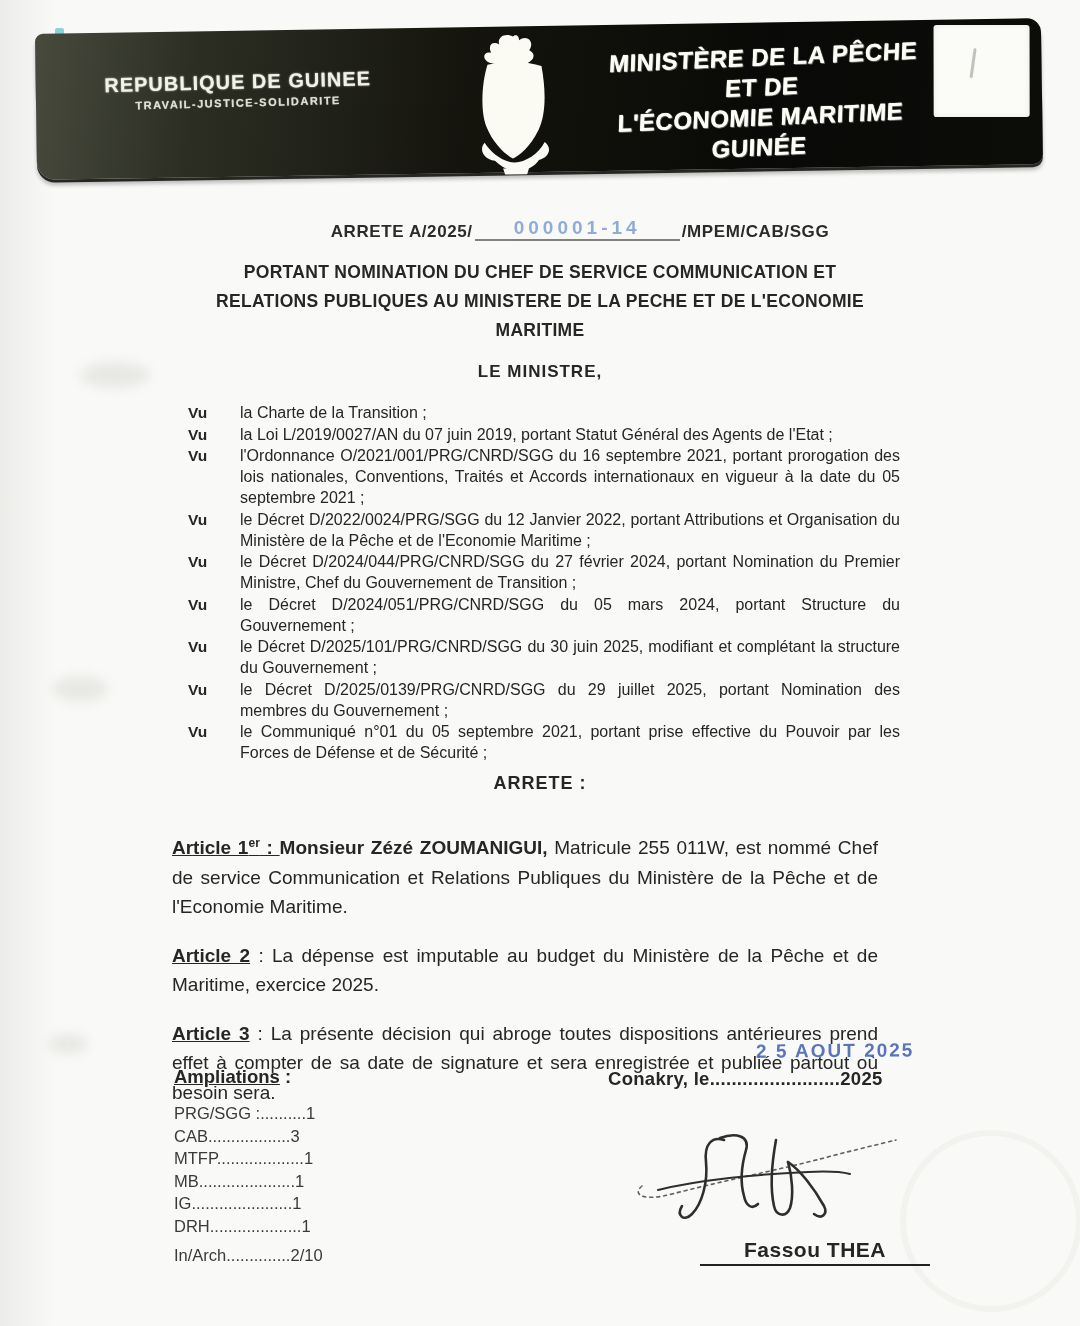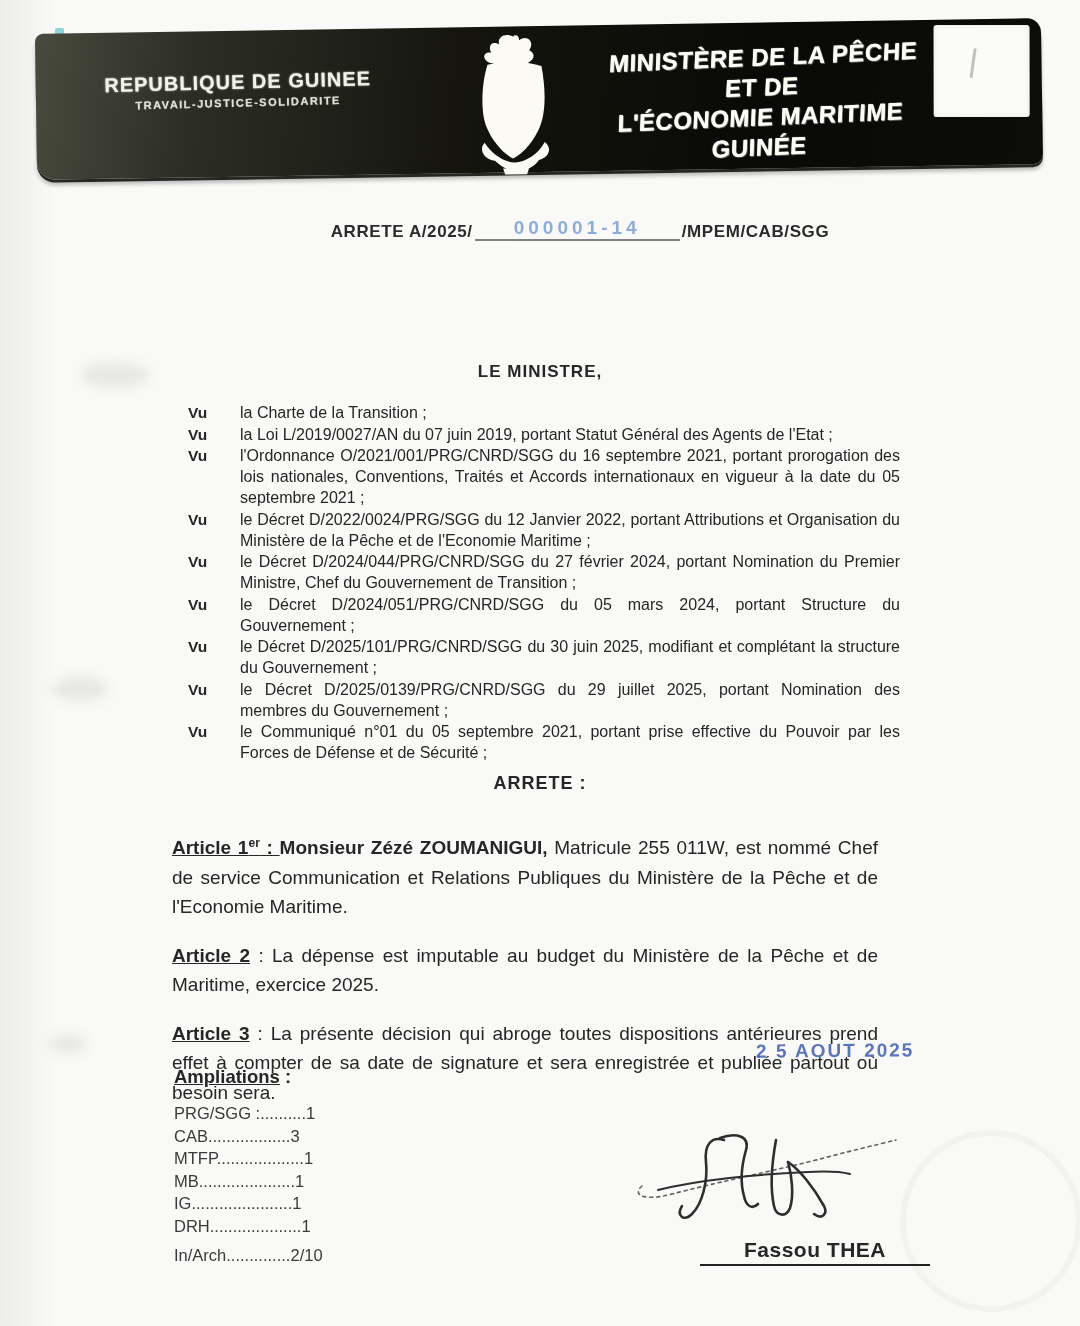--- a/index.html
+++ b/index.html
@@ -118,20 +118,25 @@
       <div class="qr-noise"></div>
     </div>
   </div>
 
   <div class="ref-line">
     <span>ARRETE A/2025/</span>
     <span class="stamp-number">000001-14</span>
     <span>/MPEM/CAB/SGG</span>
   </div>
 
+  <div class="doc-title">
+    <div>PORTANT NOMINATION DU CHEF DE SERVICE COMMUNICATION ET</div>
+    <div>RELATIONS PUBLIQUES AU MINISTERE DE LA PECHE ET DE L'ECONOMIE</div>
+    <div>MARITIME</div>
+  </div>
 
   <div class="minister-heading">LE MINISTRE,</div>
 
   <div class="vu-list">
     <div class="vu-row">
       <span class="vu-label">Vu</span>
       <span class="vu-text">la Charte de la Transition ;</span>
     </div>
     <div class="vu-row">
       <span class="vu-label">Vu</span>
@@ -179,20 +184,23 @@
     <p class="article">
       <span class="lbl">Article 3</span><span> : </span><span>La présente décision qui abroge toutes dispositions antérieures prend effet à compter de sa date de signature et sera enregistrée et publiée partout où besoin sera.</span>
     </p>
   </div>
 
   <div class="ampliations-heading">
     <span class="u">Ampliations</span><span> :</span>
   </div>
 
   <div class="date-stamp">2 5  AOUT 2025</div>
+  <div class="date-line">
+    <span>Conakry, le</span><span>........................</span><span>2025</span>
+  </div>
 
   <div class="ampliations-list">
     <div class="amp-item">PRG/SGG :..........1</div>
     <div class="amp-item">CAB..................3</div>
     <div class="amp-item">MTFP...................1</div>
     <div class="amp-item">MB.....................1</div>
     <div class="amp-item">IG......................1</div>
     <div class="amp-item">DRH....................1</div>
     <div class="amp-inarch">In/Arch..............2/10</div>
   </div>

